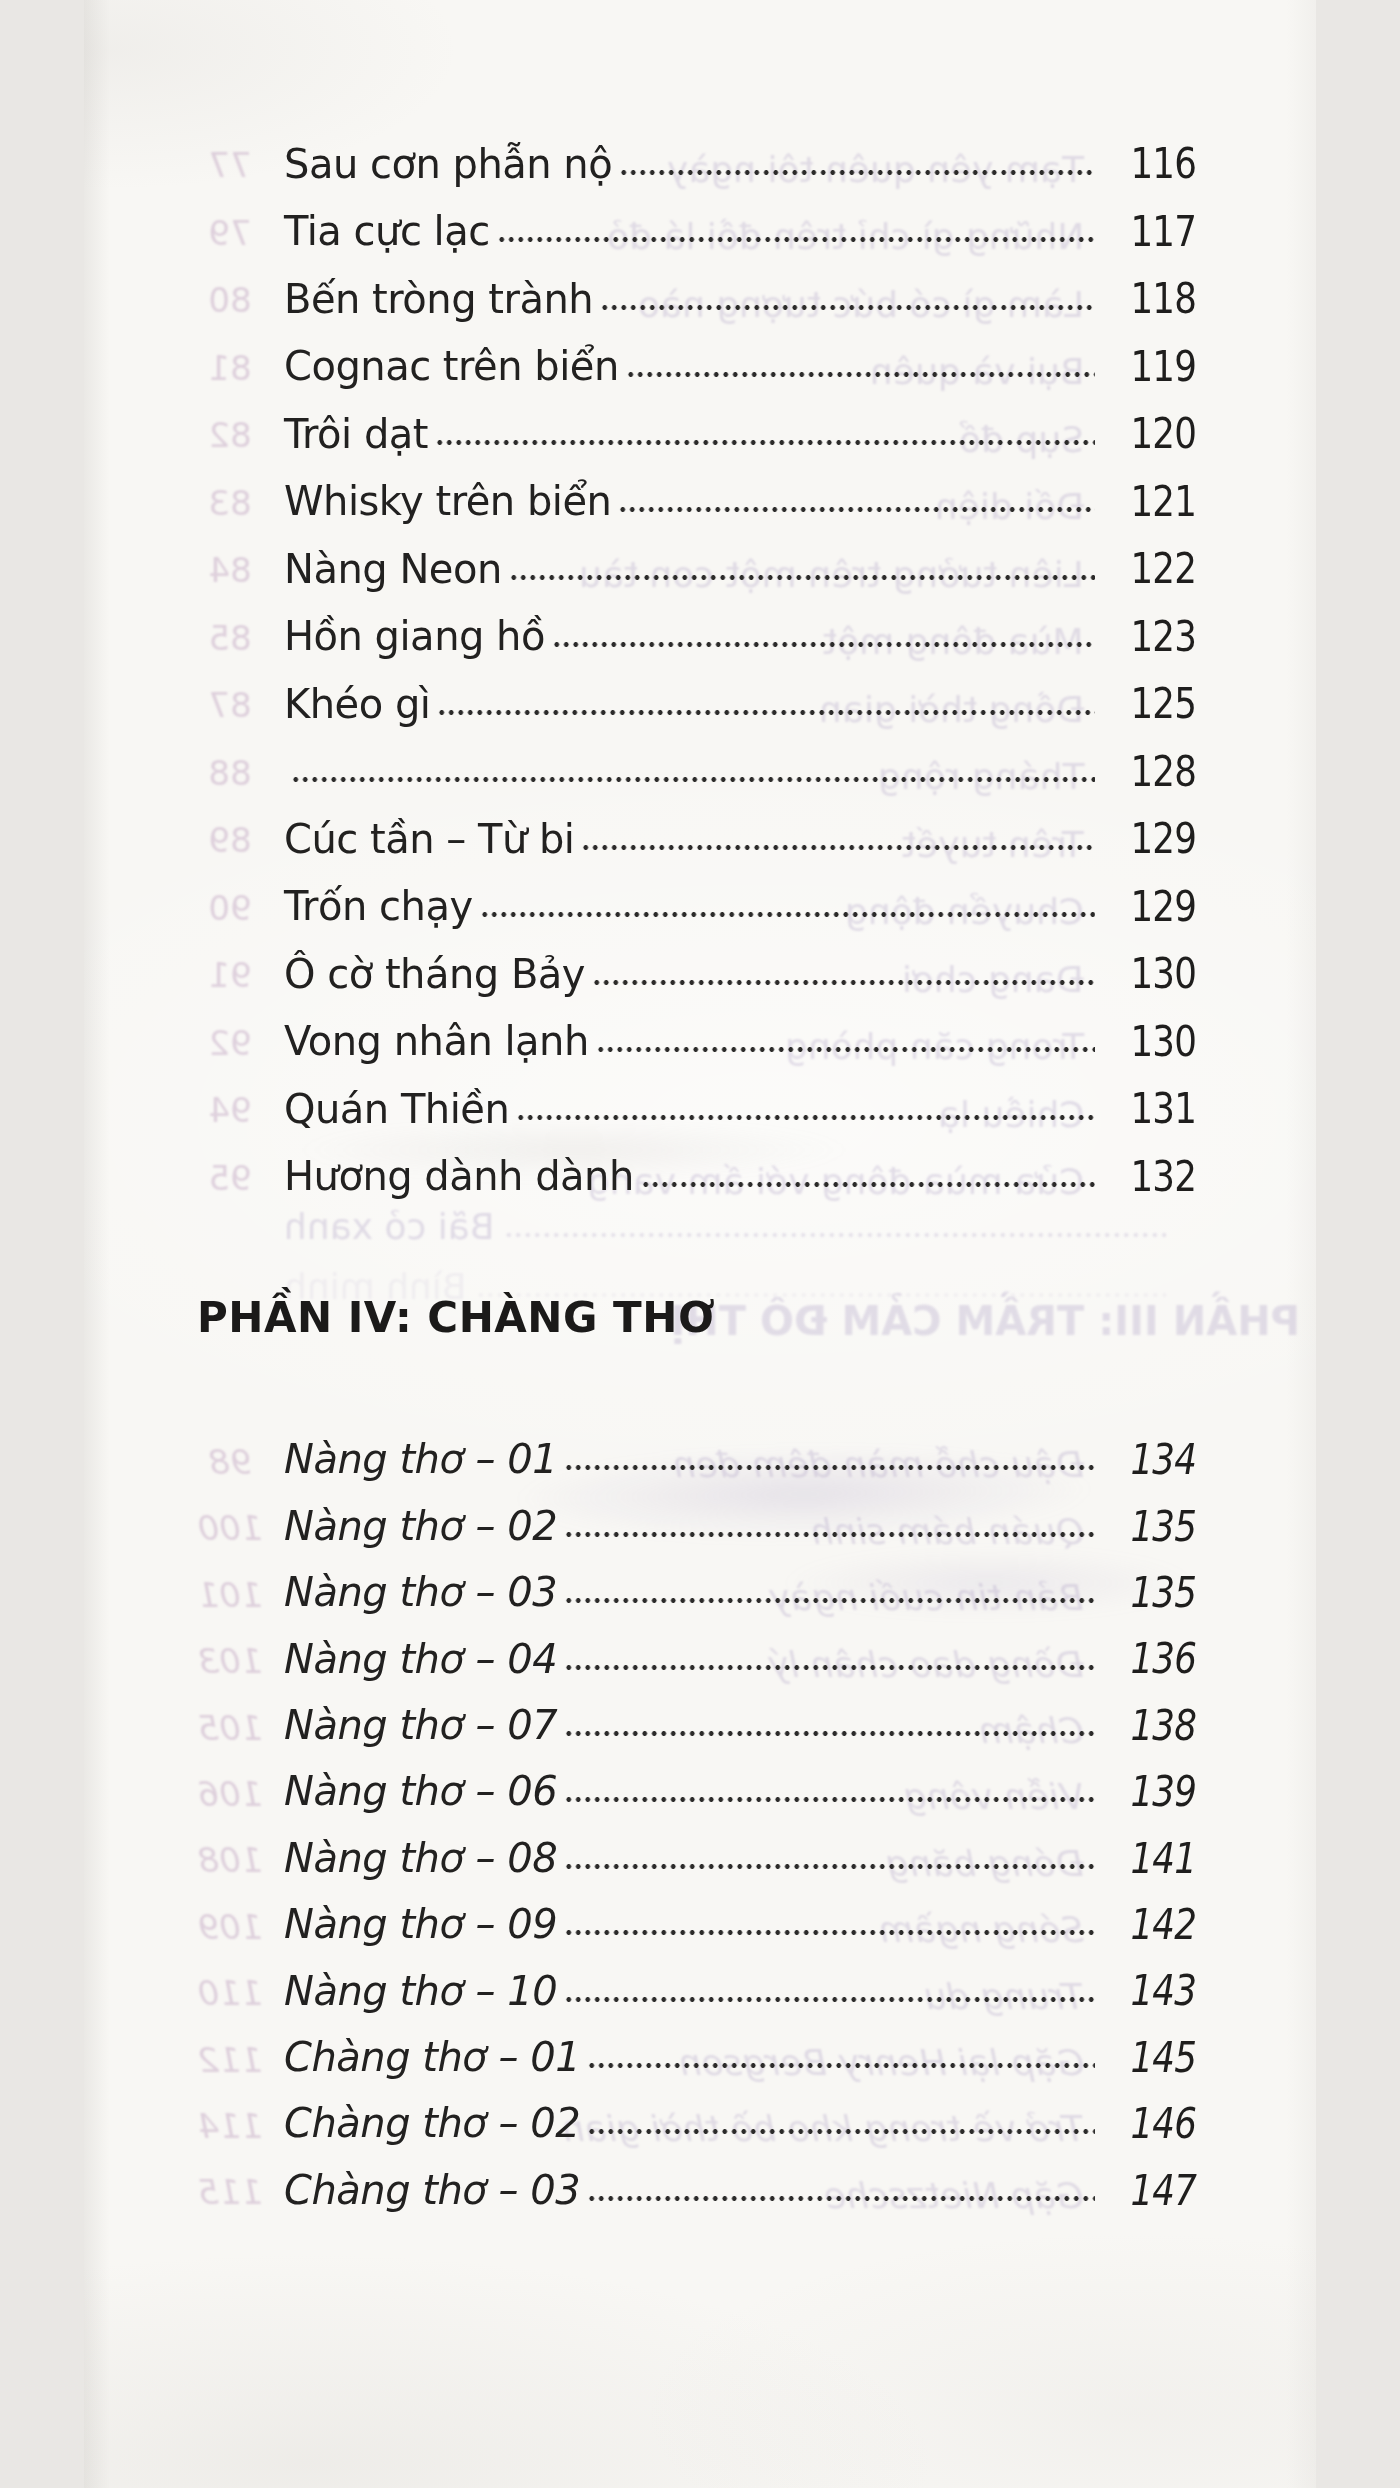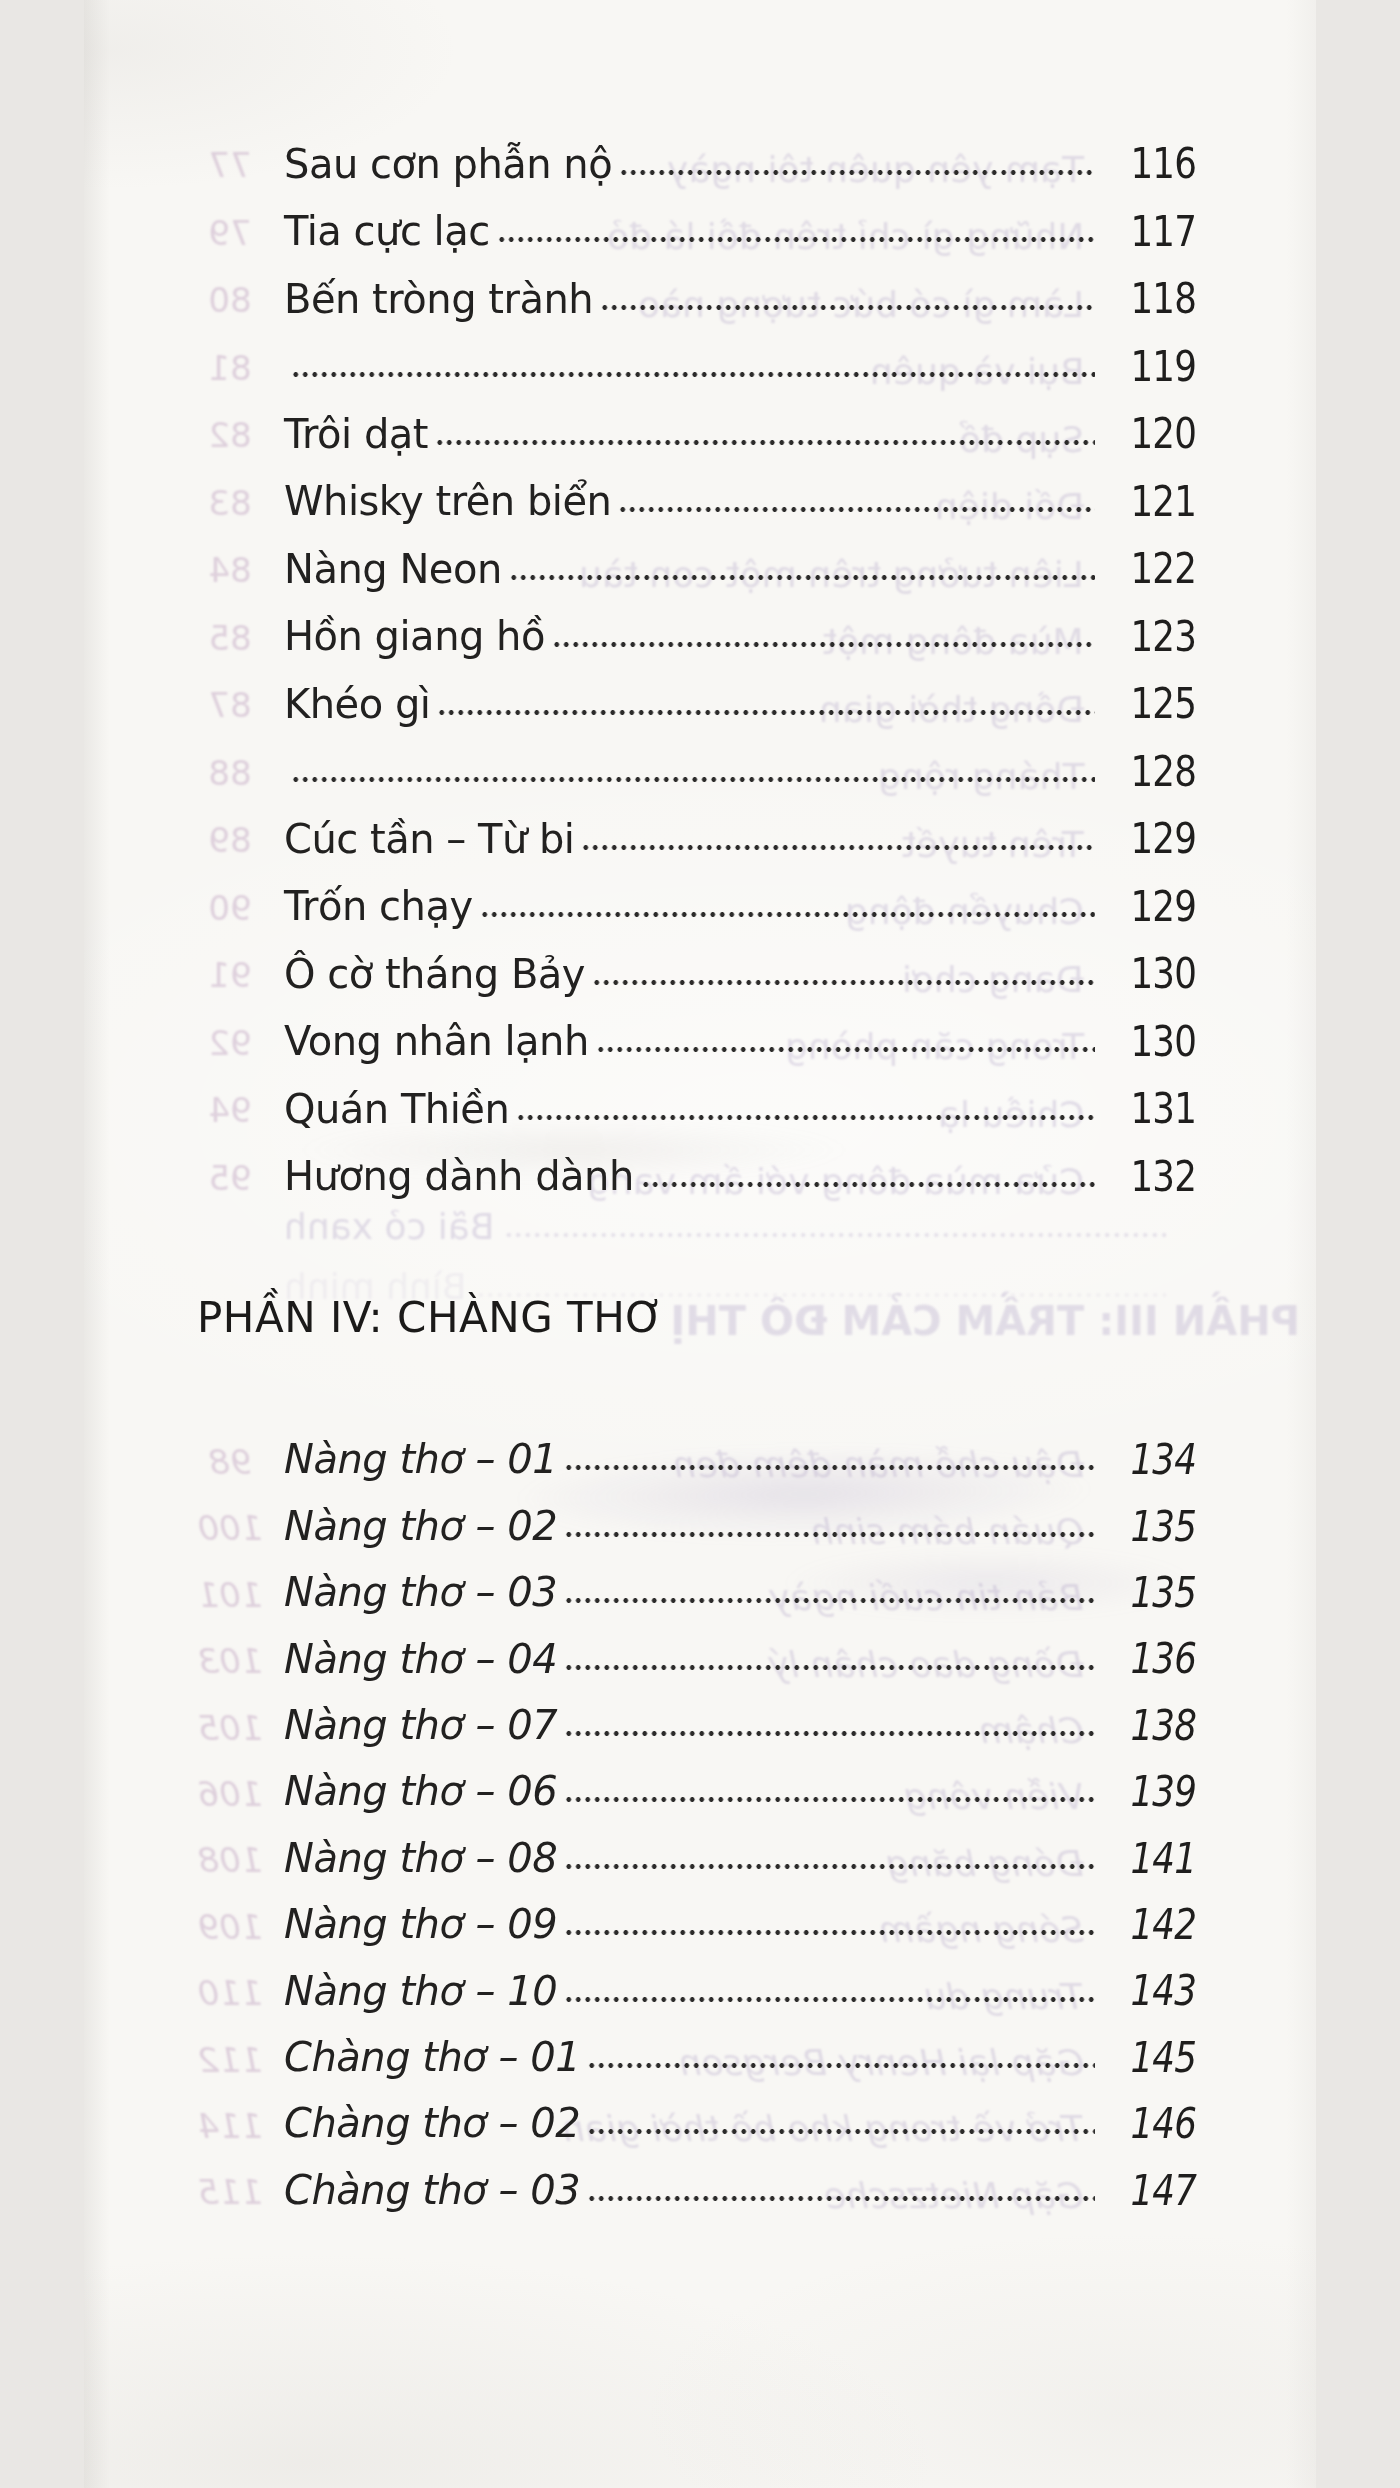--- a/index.html
+++ b/index.html
@@ -46,21 +46,21 @@
   .toc-page{
     min-width:92px;text-align:right;
     font-size:42px;line-height:1.05;
     letter-spacing:-1px;
     transform:scaleX(.85);transform-origin:100% 100%;
     color:#1f1e1d;
     z-index:2;
   }
   .section-header{
     position:absolute;left:113px;top:1293px;
-    font-size:42px;font-weight:400;letter-spacing:.5px;
+    font-size:42px;font-weight:700;letter-spacing:.5px;
     color:#1b1a19;white-space:nowrap;z-index:3;
   }
   
   .ghost{
     transform:scaleX(-1);
     color:#b0a3c6;
     filter:blur(1px);
     font-family:"DejaVu Sans", sans-serif;
     white-space:nowrap;
     pointer-events:none;
@@ -141,20 +141,21 @@
       <div class="toc-row">
     <span class="ghost bleed-num">80</span>
     <span class="ghost bleed-title">Làm gì có bức tượng nào</span>
     <span class="toc-title">Bến tròng trành</span>
     <span class="leader"></span>
     <span class="toc-page">118</span>
   </div>
       <div class="toc-row">
     <span class="ghost bleed-num">81</span>
     <span class="ghost bleed-title">Bụi và quên</span>
+    <span class="toc-title">Cognac trên biển</span>
     <span class="leader"></span>
     <span class="toc-page">119</span>
   </div>
       <div class="toc-row">
     <span class="ghost bleed-num">82</span>
     <span class="ghost bleed-title">Sụp đổ</span>
     <span class="toc-title">Trôi dạt</span>
     <span class="leader"></span>
     <span class="toc-page">120</span>
   </div>

